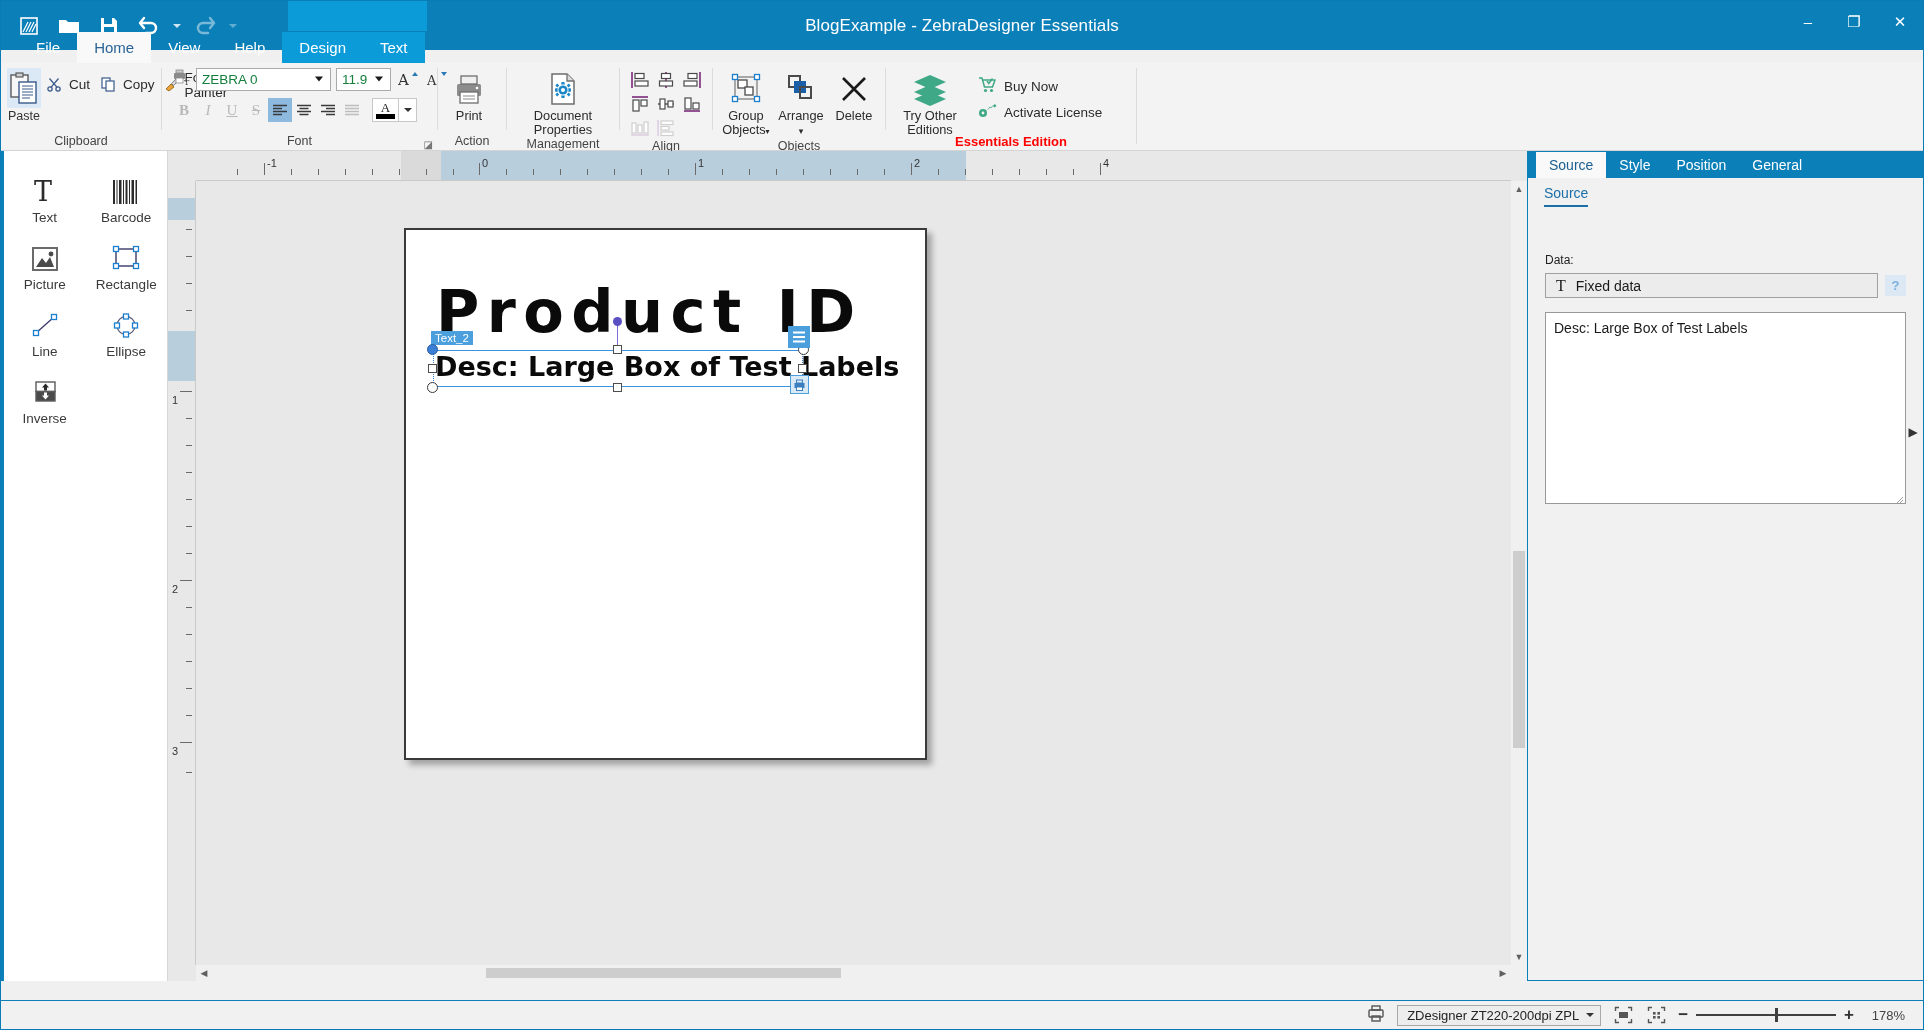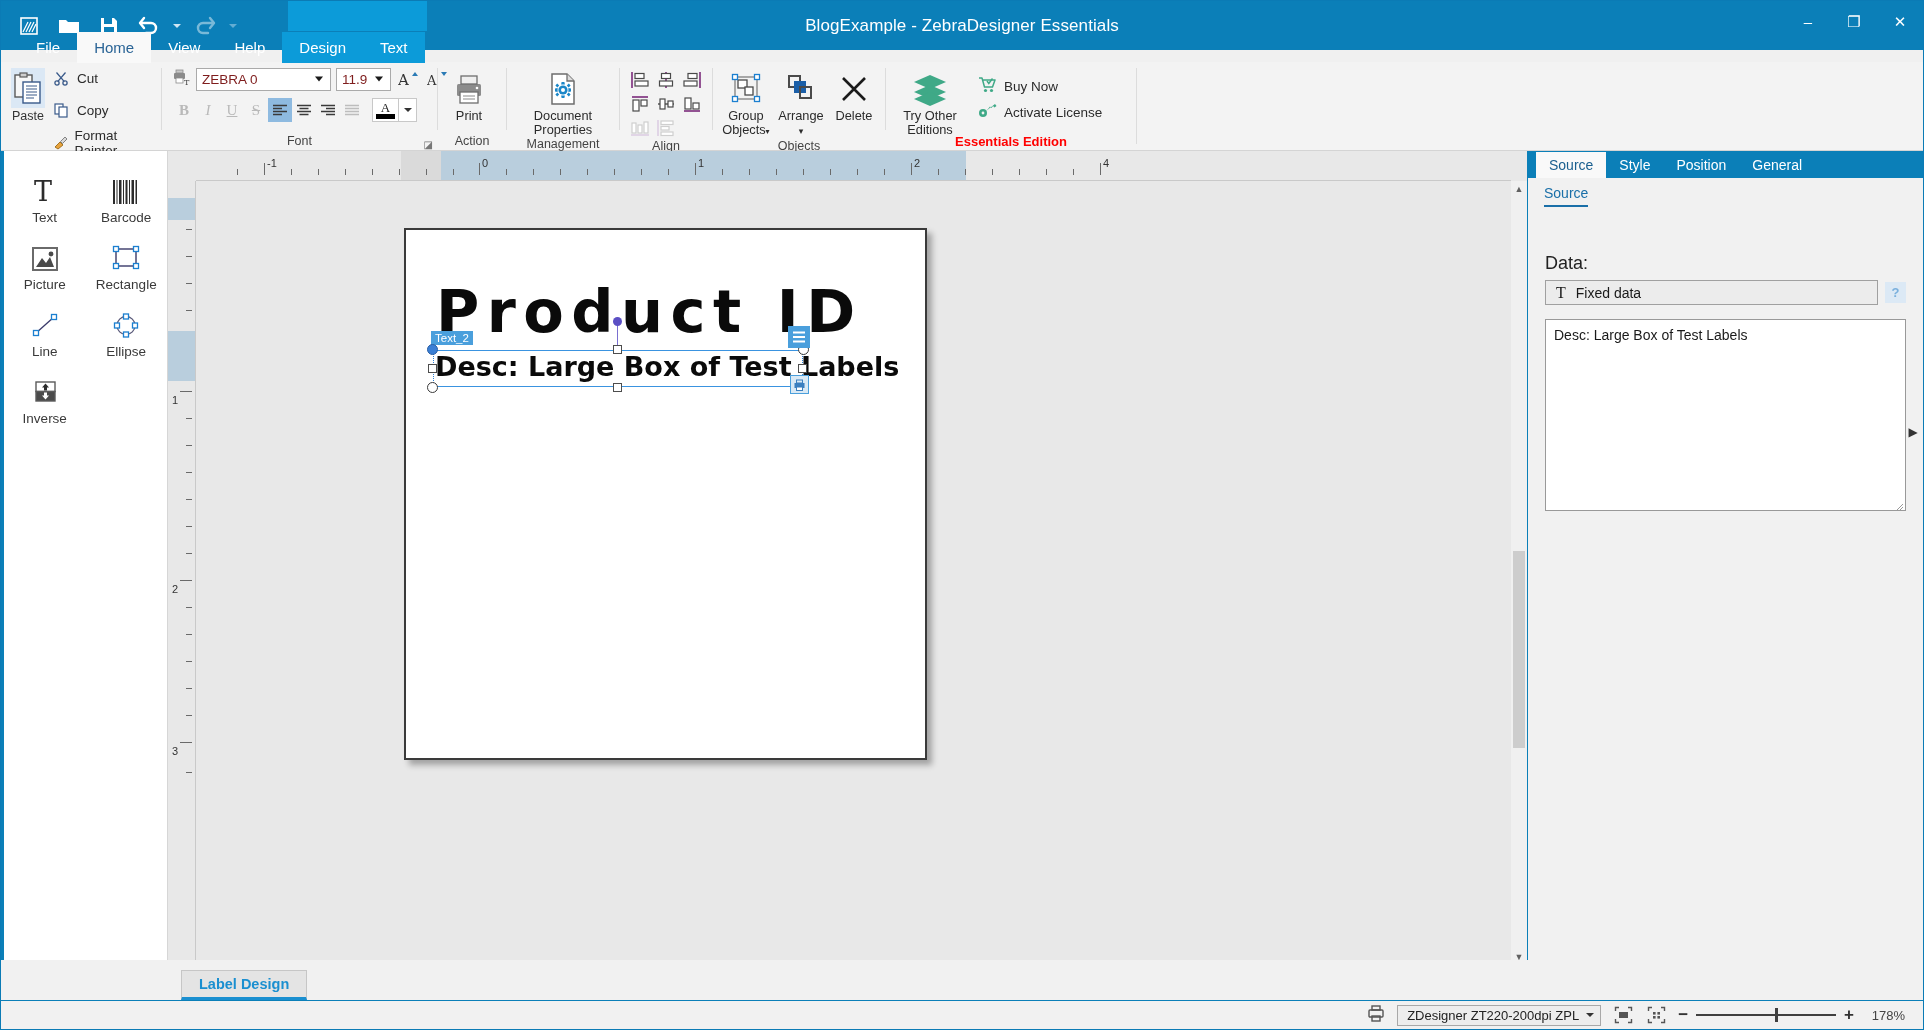--- a/index.html
+++ b/index.html
@@ -79,30 +79,30 @@
   }
   .grp-sep { width: 1px; background: #dcdcdc; margin: 6px 0 20px 0; }
 
   
   .paste-btn {
     width: 48px; display:flex; flex-direction:column; align-items:center; justify-content:flex-start;
     padding-top: 2px;
   }
   .paste-ico { width: 34px; height: 40px; display:flex; align-items:center; justify-content:center; background:#dbe8f5; }
   .paste-lbl { font-size: 12.5px; color:#333; margin-top: 1px; }
-  .clip-list { display: flex; flex-direction: column; gap: 11px; padding-top: 2px; }
+  .clip-list { display: flex; flex-direction: row; gap: 1px; padding-top: 2px; margin-top: 6px; }
   .clip-item { display: flex; align-items: center; gap: 6px; height: 21px; padding: 0 4px; font-size: 13.5px; color: #2b2b2b; }
   .clip-item .ic { width: 18px; height: 17px; display:flex; align-items:center; justify-content:center; }
 
   
   .fontrow1 { display: flex; align-items: center; gap: 5px; height: 26px; }
   .fontrow2 { display: flex; align-items: center; gap: 0px; height: 26px; margin-top: 5px; }
   .combo {
     height: 23px; border: 1px solid #aaaaaa; background: #ffffff;
-    display: flex; align-items: center; font-size: 13.5px; color: #7f1d1d;
+    display: flex; align-items: center; font-size: 13.5px; color: #15803d;
     padding-left: 5px; position: relative;
   }
   .combo .cb-arrow { position:absolute; right: 7px; top: 50%; transform: translateY(-50%);
     width: 0; height: 0; border-left:4.5px solid transparent; border-right:4.5px solid transparent; border-top:5px solid #1a1a1a; }
   .fmt-btn {
     width: 24px; height: 24px; display:flex; align-items:center; justify-content:center;
     font-size: 15px; color: #b9b9b9; font-family: "Liberation Serif", serif;
   }
   .fmt-btn.on { background: #8ebae0; color:#4a4a4a; }
   .fmt-btn.align { color: #4a4a4a; }
@@ -232,21 +232,21 @@
   }
   .props-title .tt { flex: 1; }
   .props-tabs { height: 26px; background: #0b7fb8; display: flex; align-items: stretch; padding-left: 8px; }
   .ptab { padding: 0 13px; display:flex; align-items:center; font-size: 14px; color: #ffffff; }
   .ptab.active { background: #f9f9f9; color: #1a5f8f; }
   .props-sub {
     height: 29px; background: #f1f1f1; display: flex; align-items: flex-end; padding-left: 16px;
   }
   .subtab { font-size: 14px; color: #1a6fa8; padding-bottom: 4px; border-bottom: 2px solid #1a6fa8; }
   .props-body { position: absolute; top: 87px; left: 0; right: 0; bottom: 0; background: #f1f1f1; padding: 14px 17px 0 17px; }
-  .fld-label { font-size: 18px; color: #222; margin-bottom: 6px; }
+  .fld-label { font-size: 12px; color: #222; margin-bottom: 6px; }
   .data-combo {
     height: 25px; border: 1px solid #a0a0a0; background: #ececec;
     display: flex; align-items: center; gap: 10px; padding-left: 10px; position: relative;
     font-size: 14px; color: #1a1a1a;
   }
   .data-row { display: flex; align-items: center; gap: 7px; }
   .help-btn {
     width: 21px; height: 21px; background: #dce9f5; color: #7ab0dd;
     display:flex; align-items:center; justify-content:center; font-size: 13px; font-weight: bold;
   }
@@ -932,23 +932,20 @@
                 <path d="M10 4 L4 10 M10 7 L7 10"></path>
               </g>
             </svg>
         </span>
       </div>
     </div>
 
     <div class="panel-expander">▶</div>
   </div>
 
-  <div class="docbar">
-    <div class="doctab">Label Design</div>
-  </div>
 
   <div class="statusbar">
     <span>
       <svg width="20" height="19" viewBox="0 0 20 19">
           <rect x="3" y="6" width="14" height="7" rx="1" fill="none" stroke="#555" stroke-width="1.4"></rect>
           <rect x="6" y="2" width="8" height="4" fill="none" stroke="#555" stroke-width="1.4"></rect>
           <rect x="6" y="12" width="8" height="5" fill="none" stroke="#555" stroke-width="1.4"></rect>
         </svg>
     </span>
     <div class="printer-combo">

